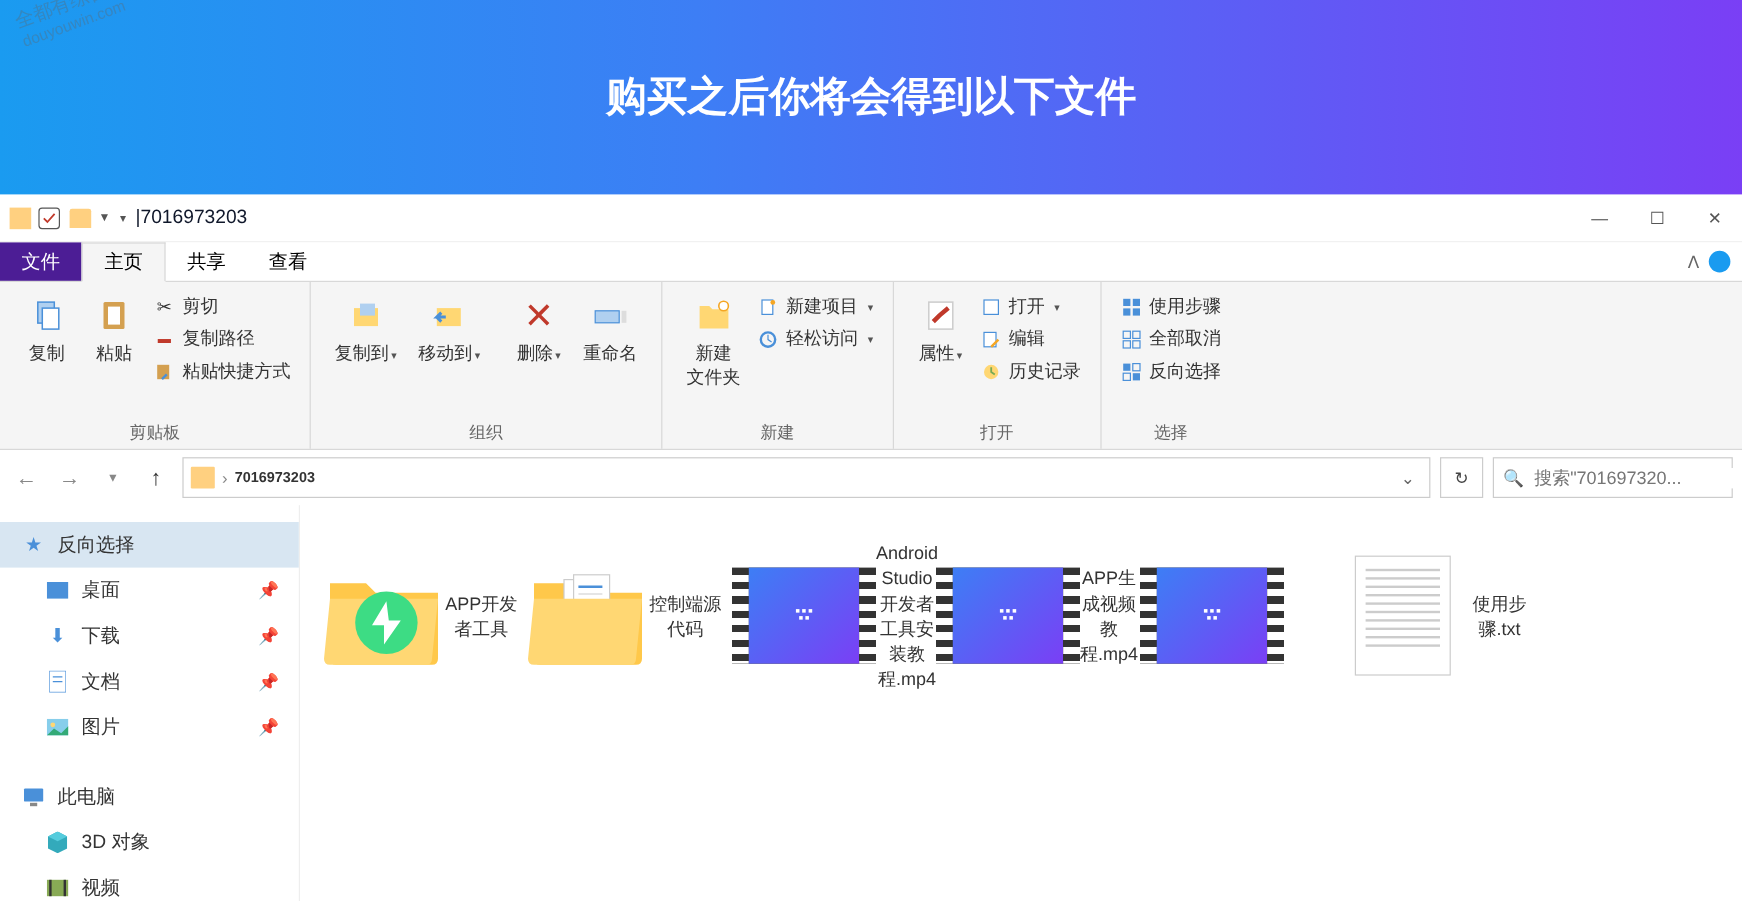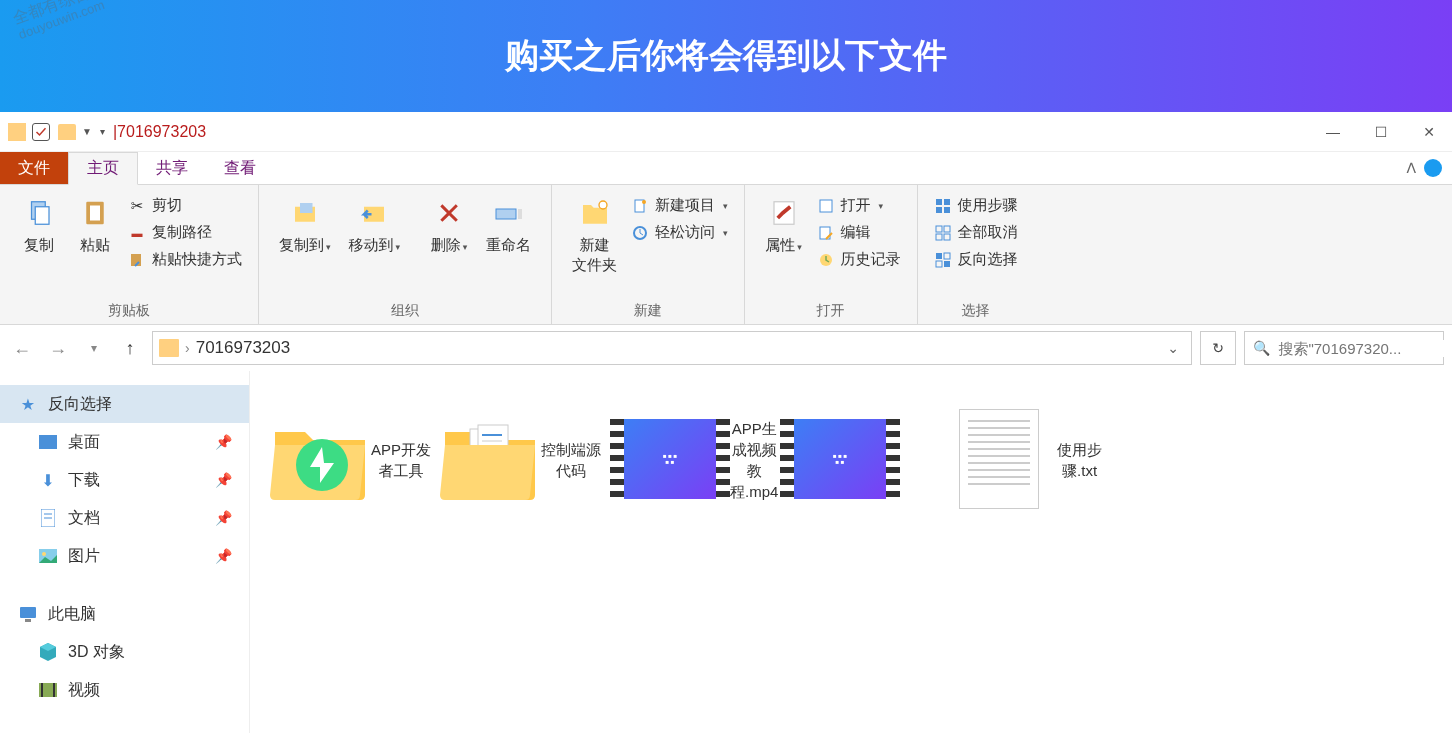--- a/index.html
+++ b/index.html
@@ -1,36 +1,36 @@
 <!DOCTYPE html>
 <html><head>
 <meta charset="utf-8">
 <style>
 * { margin: 0; padding: 0; box-sizing: border-box; font-family: "Microsoft YaHei", "Segoe UI", sans-serif; }
 body { width: 1452px; height: 751px; background: #fff; overflow: hidden; font-size: 14px; }
 
-.banner { height: 112px; background: linear-gradient(90deg, #1a9bf0 0%, #3d7ef5 40%, #7a3ff5 100%); display: flex; align-items: center; justify-content: center; }
+.banner { height: 162px; background: linear-gradient(90deg, #1a9bf0 0%, #3d7ef5 40%, #7a3ff5 100%); display: flex; align-items: center; justify-content: center; }
 .banner-title { color: #fff; font-size: 34px; font-weight: bold; }
 
 .watermark { position: absolute; top: 10px; left: 10px; font-size: 16px; color: rgba(100,100,100,0.35); transform: rotate(-20deg); transform-origin: 0 0; pointer-events: none; z-index: 100; line-height: 1.2; }
 .watermark .wm2 { font-size: 13px; display: block; }
 
 .titlebar { height: 40px; display: flex; align-items: center; border-bottom: 1px solid #eee; padding-left: 8px; }
 .tb-icon { width: 18px; height: 18px; background: #ffd080; margin-right: 6px; }
 .tb-qa { width: 18px; height: 18px; border: 1px solid #555; border-radius: 3px; display: flex; align-items: center; justify-content: center; margin-right: 8px; }
 .tb-qa svg { width: 12px; height: 12px; }
 .tb-folder { width: 18px; height: 16px; background: #ffd080; border-radius: 2px 2px 0 0; margin-right: 6px; }
 .tb-dd { color: #555; font-size: 10px; margin-right: 8px; }
-.tb-title { color: #b91c1c; font-size: 16px; }
+.tb-title { color: #0f172a; font-size: 16px; }
 .tb-controls { margin-left: auto; display: flex; gap: 2px; }
 .tb-ctrl { width: 46px; height: 32px; display: flex; align-items: center; justify-content: center; color: #555; }
 
 .tabs { height: 33px; background: #fff; display: flex; align-items: stretch; border-bottom: 1px solid #d8d8d8; }
-.tab { padding: 0 18px; display: flex; align-items: center; font-size: 16px; color: #701a75; }
-.tab.file { background: #c2410c; color: #fff; }
+.tab { padding: 0 18px; display: flex; align-items: center; font-size: 16px; color: #000000; }
+.tab.file { background: #4c1d95; color: #fff; }
 .tab.active { background: #f5f5f5; border: 1px solid #d8d8d8; border-bottom: 1px solid #f5f5f5; margin-bottom: -1px; }
 .tabs-right { margin-left: auto; display: flex; align-items: center; padding-right: 10px; gap: 8px; }
 .help-circle { width: 18px; height: 18px; border-radius: 50%; background: #1a9bf0; }
 
 .ribbon { height: 140px; background: #f5f5f5; border-bottom: 1px solid #d8d8d8; display: flex; }
 .rgroup { border-right: 1px solid #d8d8d8; padding: 6px 12px 4px; display: flex; flex-direction: column; }
 .rgroup-body { display: flex; flex: 1; align-items: flex-start; gap: 2px; }
 .rgroup-label { text-align: center; font-size: 14px; color: #666; padding-top: 4px; }
 .rbtn-lg { display: flex; flex-direction: column; align-items: center; justify-content: flex-start; padding: 4px 8px; gap: 4px; min-width: 54px; }
 .rbtn-lg .ic { width: 36px; height: 36px; display: flex; align-items: center; justify-content: center; }
@@ -38,21 +38,21 @@
 .rbtn-sm { display: flex; align-items: center; gap: 6px; padding: 3px 4px; font-size: 15px; color: #333; }
 .rbtn-sm .ic { width: 18px; height: 18px; display: flex; align-items: center; justify-content: center; }
 .rcol { display: flex; flex-direction: column; gap: 2px; justify-content: flex-start; padding-top: 2px; }
 .dd-arrow { font-size: 9px; color: #555; margin-left: 2px; }
 
 .addrbar { height: 46px; display: flex; align-items: center; padding: 6px 8px; gap: 8px; }
 .nav-btn { width: 28px; height: 28px; display: flex; align-items: center; justify-content: center; color: #888; font-size: 18px; }
 .nav-btn.enabled { color: #333; }
 .addr-box { flex: 1; height: 34px; border: 1px solid #ccc; display: flex; align-items: center; padding: 0 6px; gap: 6px; }
 .addr-folder { width: 20px; height: 18px; background: #ffd080; border-radius: 1px; }
-.addr-text { font-size: 17px; color: #333; }
+.addr-text { font-size: 12px; color: #333; font-weight: bold; }
 .addr-dd { margin-left: auto; color: #666; padding: 0 6px; }
 .refresh-btn { width: 36px; height: 34px; border: 1px solid #ccc; display: flex; align-items: center; justify-content: center; color: #444; }
 .search-box { width: 200px; height: 34px; border: 1px solid #ccc; display: flex; align-items: center; padding: 0 8px; gap: 8px; color: #888; }
 .search-box input { border: none; outline: none; flex: 1; font-size: 15px; color: #888; }
 
 .content { display: flex; height: calc(751px - 130px - 40px - 33px - 140px - 46px); }
 .sidebar { width: 250px; border-right: 1px solid #eee; padding-top: 14px; }
 .sb-item { height: 38px; display: flex; align-items: center; padding-left: 18px; gap: 10px; font-size: 16px; color: #333; position: relative; }
 .sb-item.l2 { padding-left: 38px; }
 .sb-item.sel { background: #d8e6f2; }
@@ -441,32 +441,44 @@
       <div class="file-item">
         <div class="file-icon-wrap">
           <div class="video-thumb">
             <div class="video-strip"></div>
             <div class="video-center">
               <div class="video-center-text">■ ■ ■<br>■ ■</div>
             </div>
             <div class="video-strip"></div>
           </div>
         </div>
-        <div class="file-label">APP生成视频教程.mp4</div>
+        <div class="file-label">Android Studio开发者工具安装教程.mp4</div>
       </div>
       <div class="file-item">
         <div class="file-icon-wrap">
           <div class="video-thumb">
             <div class="video-strip"></div>
             <div class="video-center">
               <div class="video-center-text">■ ■ ■<br>■ ■</div>
             </div>
             <div class="video-strip"></div>
           </div>
         </div>
+        <div class="file-label">APP生成视频教程.mp4</div>
+      </div>
+      <div class="file-item">
+        <div class="file-icon-wrap">
+          <div class="video-thumb">
+            <div class="video-strip"></div>
+            <div class="video-center">
+              <div class="video-center-text">■ ■ ■<br>■ ■</div>
+            </div>
+            <div class="video-strip"></div>
+          </div>
+        </div>
       </div>
       <div class="file-item">
         <div class="file-icon-wrap">
           <div class="txt-icon">
             <div class="txt-line"></div>
             <div class="txt-line"></div>
             <div class="txt-line"></div>
             <div class="txt-line"></div>
             <div class="txt-line"></div>
             <div class="txt-line"></div>

